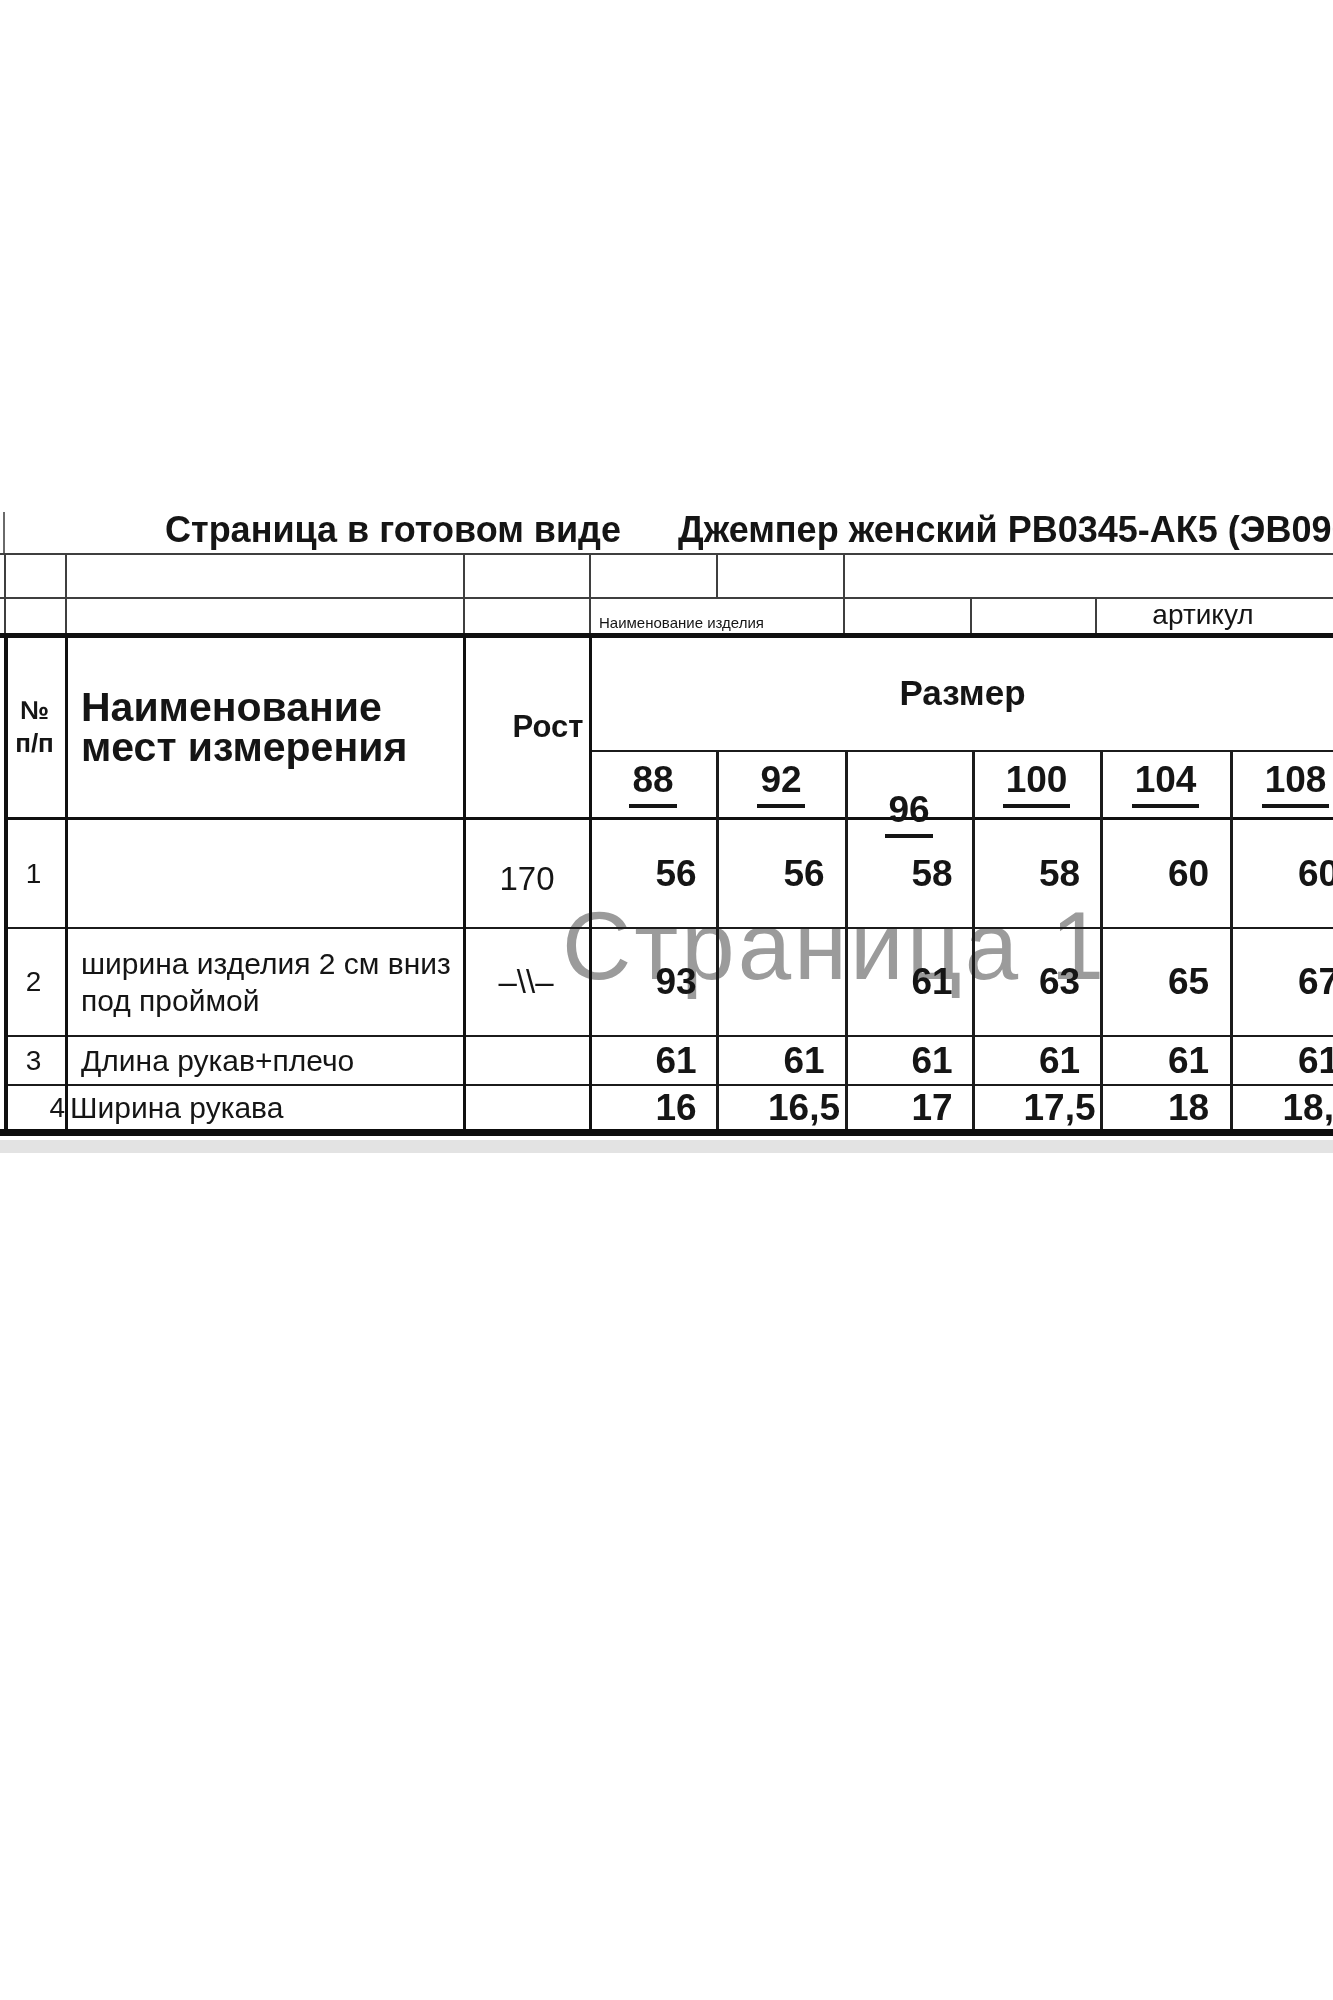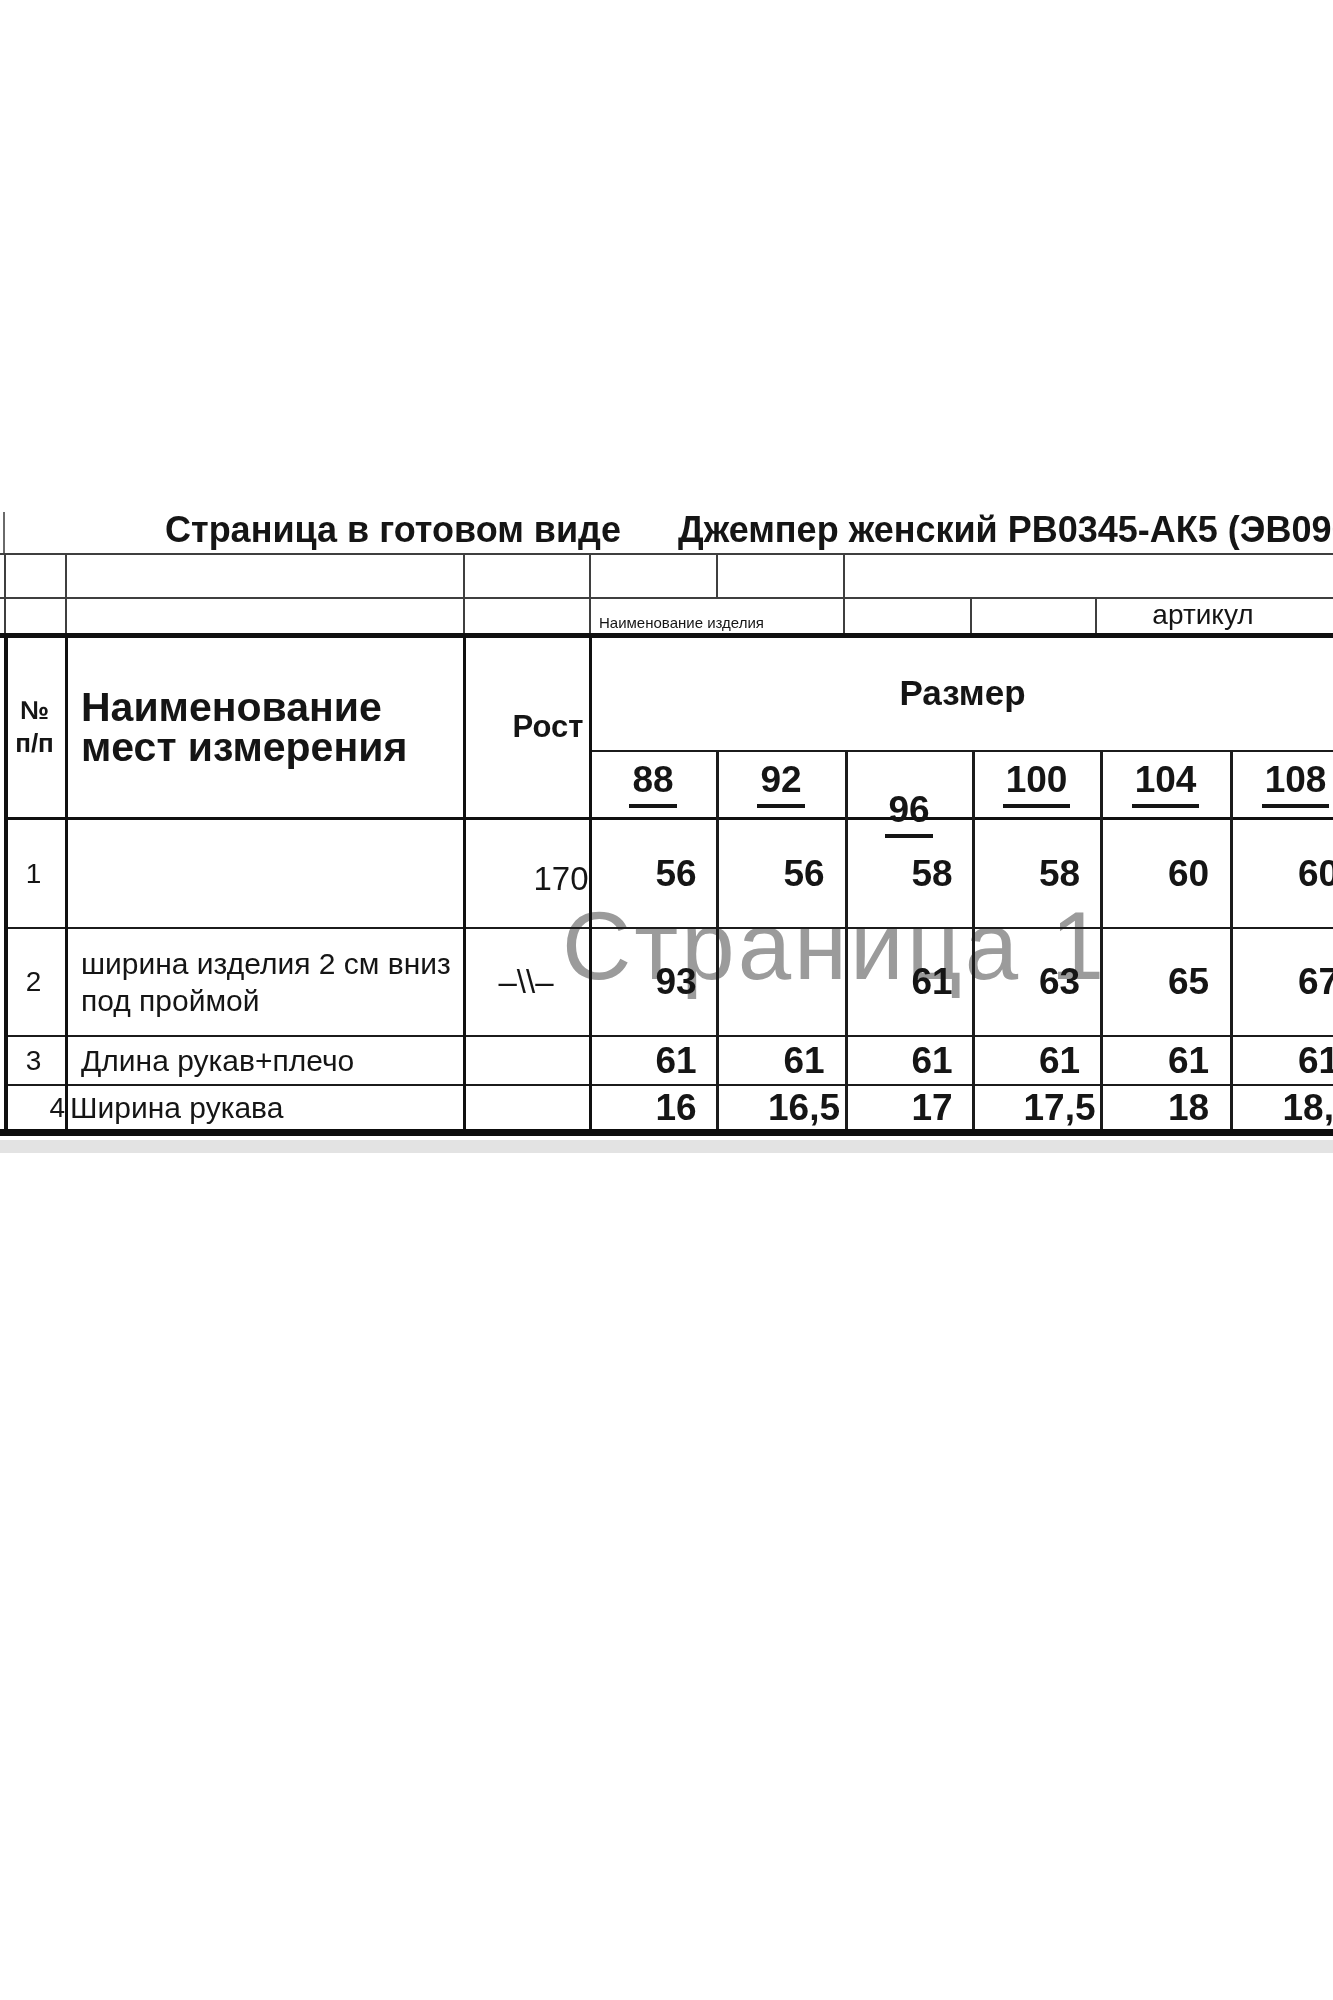--- a/index.html
+++ b/index.html
@@ -114,21 +114,21 @@
       <span class="szu">100</span>
     </div>
   <div class="cell size" style="left:1103px;top:752px;width:125px;height:63px;">
       <span class="szu">104</span>
     </div>
   <div class="cell size" style="left:1233px;top:752px;width:125px;height:63px;">
       <span class="szu">108</span>
     </div>
 
   <div class="cell rownum" style="left:4px;top:820px;width:59px;height:107px;">1</div>
-  <div class="cell rost-val" style="left:480px;top:820px;width:120px;height:118px;padding-left:21px;">170</div>
+  <div class="cell rost-val" style="left:446px;top:820px;width:120px;height:118px;padding-left:21px;">170</div>
   <div class="cell val" style="left:592px;top:820px;width:122px;height:107px;">56</div>
   <div class="cell val" style="left:719px;top:820px;width:124px;height:107px;">56</div>
   <div class="cell val" style="left:848px;top:820px;width:122px;height:107px;">58</div>
   <div class="cell val" style="left:975px;top:820px;width:123px;height:107px;">58</div>
   <div class="cell val" style="left:1103px;top:820px;width:125px;height:107px;">60</div>
   <div class="cell val" style="left:1233px;top:820px;width:125px;height:107px;">60</div>
 
   <div class="cell rownum" style="left:4px;top:929px;width:59px;height:106px;">2</div>
   <div class="cell left rowname" style="left:81px;top:929px;width:372px;height:106px;">ширина изделия 2 см вниз под проймой</div>
   <div class="cell rost-val" style="left:466px;top:929px;width:120px;height:106px;">–\\–</div>

